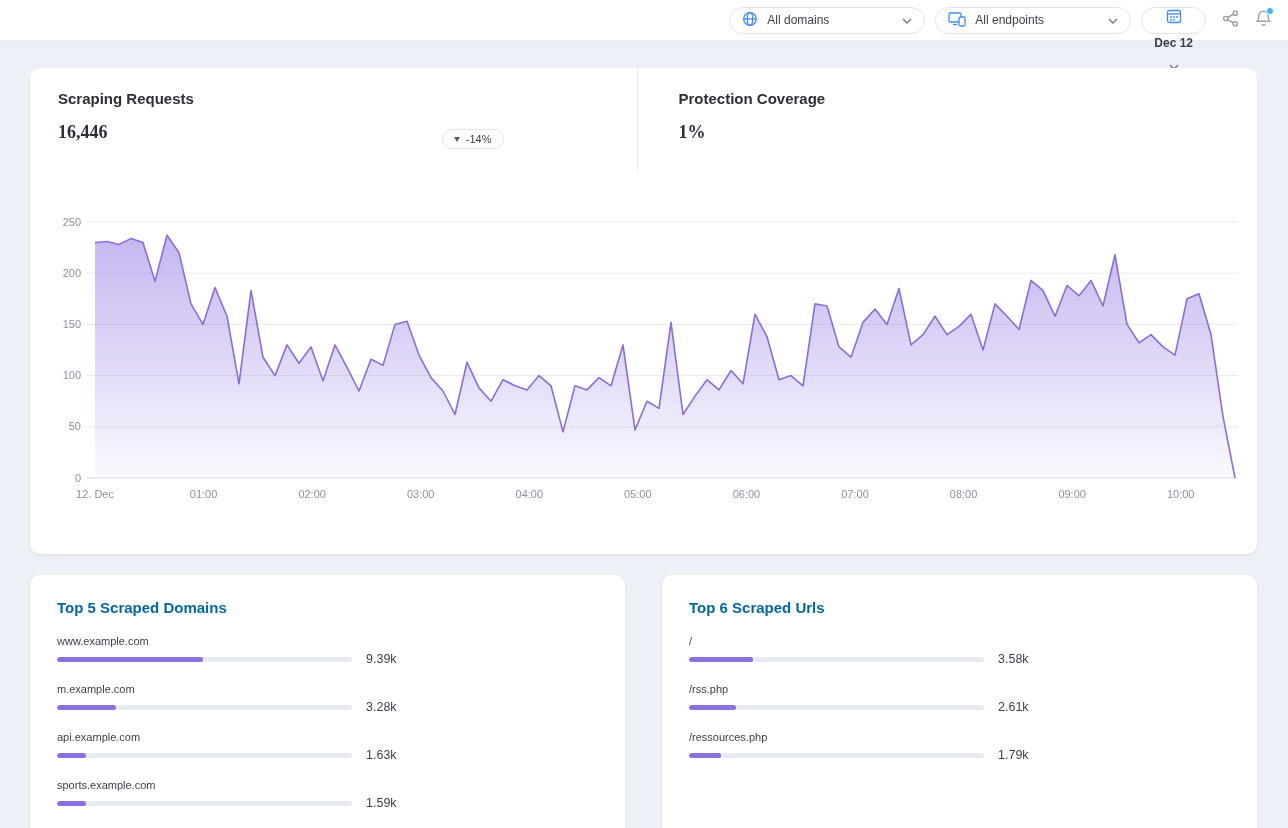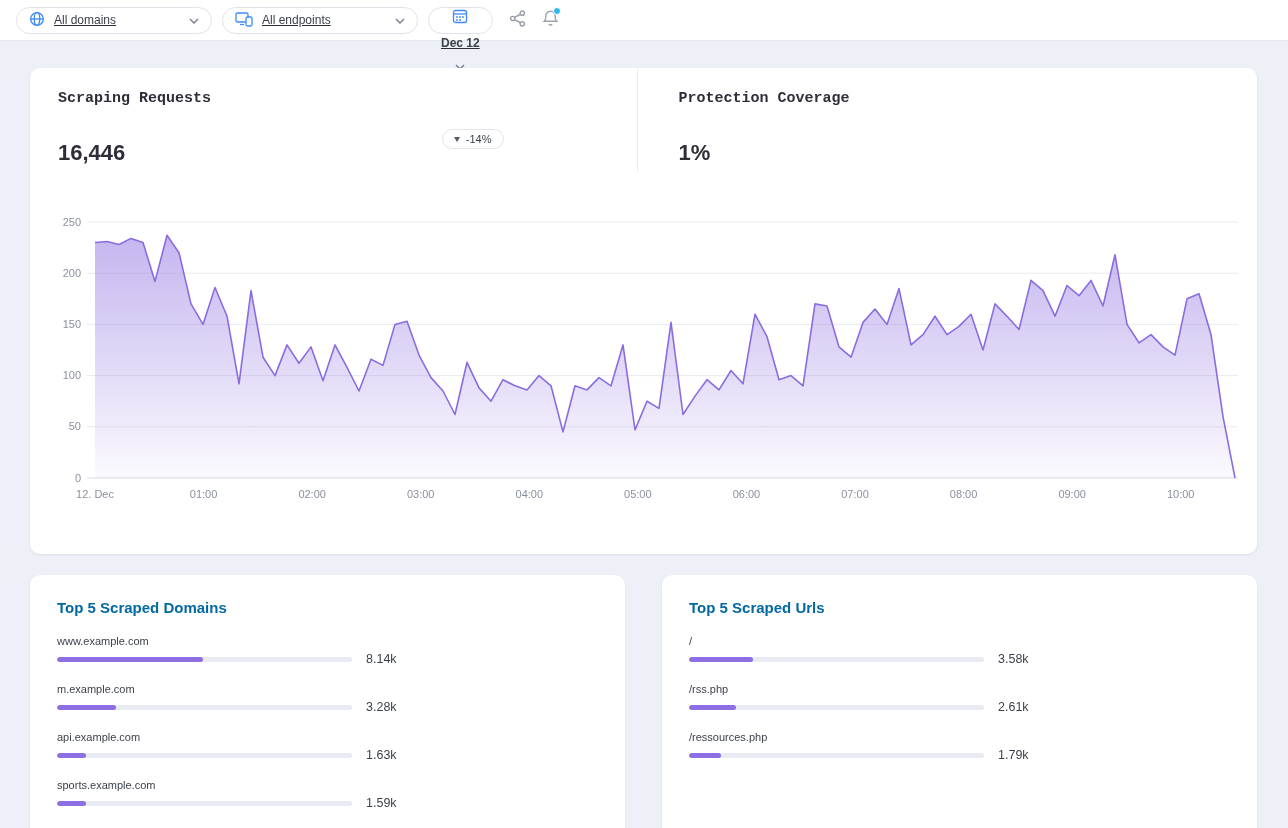--- a/index.html
+++ b/index.html
@@ -6,22 +6,22 @@
   body{
     width:1288px;height:828px;position:relative;
     background:#edf0f6;
     font-family:"Liberation Sans",sans-serif;
     color:#2e2e3a;
   }
   
   .topbar{
     position:absolute;top:0;left:0;right:0;height:41px;
     background:#fff;border-bottom:1px solid #e7eaf0;
-    display:flex;align-items:center;justify-content:flex-start;
-    gap:10px;padding:0 16px;box-sizing:border-box;text-decoration:underline;
+    display:flex;align-items:center;justify-content:flex-end;
+    gap:10px;padding:0 16px;box-sizing:border-box;
   }
   .pill{
     display:flex;align-items:center;height:27px;
     border:1px solid #dfe3ec;border-radius:15px;background:#fff;
     font-size:12px;color:#3a3f4a;padding:0 12px;cursor:pointer;
     box-sizing:border-box;
   }
   .pill-wide{width:196px;justify-content:space-between;}
   .pill-left{display:flex;align-items:center;gap:9px;}
   .icon-btn{position:relative;display:flex;align-items:center;cursor:pointer;margin-left:6px;}
@@ -31,22 +31,22 @@
   }
   
   .card{
     position:absolute;background:#fff;border-radius:10px;
     box-shadow:0 1px 3px rgba(24,39,75,.08);
   }
   .card-main{left:30px;top:68px;width:1227px;height:486px;}
   .card-header{display:flex;height:104px;}
   .half{flex:1;padding:22px 28px;box-sizing:border-box;position:relative;}
   .half + .half{border-left:1px solid #ececf3;padding-left:41px;}
-  .metric-title{font-size:15px;font-weight:bold;color:#2e2e3a;font-family:Liberation Mono, monospace;}
-  .metric-value{font-size:22px;font-weight:bold;color:#2e2e3a;margin-top:33px;}
+  .metric-title{font-size:15px;font-weight:bold;color:#2e2e3a;}
+  .metric-value{font-size:18px;font-weight:bold;color:#2e2e3a;margin-top:15px;font-family:Liberation Serif, serif;}
   .delta-badge{
     position:absolute;right:133px;top:61px;
     display:flex;align-items:center;gap:6px;
     border:1px solid #e2e5ec;border-radius:11px;
     padding:3px 11px;font-size:11px;color:#3a3f4a;background:#fff;
   }
   .caret-down{
     width:0;height:0;border-left:3.5px solid transparent;
     border-right:3.5px solid transparent;border-top:5px solid #555a66;
   }
@@ -202,21 +202,21 @@
 
 <div class="card card-small card-domains">
   <div class="list-title">Top 5 Scraped Domains</div>
   <div id="domains-list">
       <div class="bar-item">
         <div class="bar-label">www.example.com</div>
         <div class="bar-row">
           <div class="bar-track">
             <div class="bar-fill" style="width:49.50%"></div>
           </div>
-          <div class="bar-value">8.14k</div>
+          <div class="bar-value">9.39k</div>
         </div>
       </div>
       <div class="bar-item">
         <div class="bar-label">m.example.com</div>
         <div class="bar-row">
           <div class="bar-track">
             <div class="bar-fill" style="width:19.94%"></div>
           </div>
           <div class="bar-value">3.28k</div>
         </div>
@@ -236,21 +236,21 @@
           <div class="bar-track">
             <div class="bar-fill" style="width:9.67%"></div>
           </div>
           <div class="bar-value">1.59k</div>
         </div>
       </div>
     </div>
 </div>
 
 <div class="card card-small card-urls">
-  <div class="list-title">Top 5 Scraped Urls</div>
+  <div class="list-title">Top 6 Scraped Urls</div>
   <div id="urls-list">
       <div class="bar-item">
         <div class="bar-label">/</div>
         <div class="bar-row">
           <div class="bar-track">
             <div class="bar-fill" style="width:21.77%"></div>
           </div>
           <div class="bar-value">3.58k</div>
         </div>
       </div>

